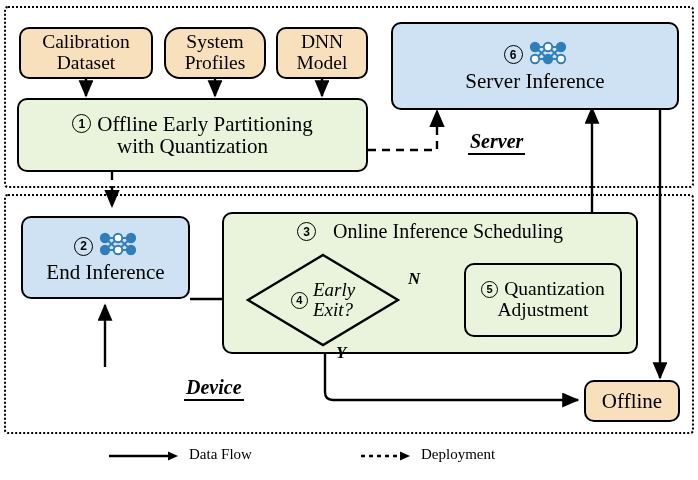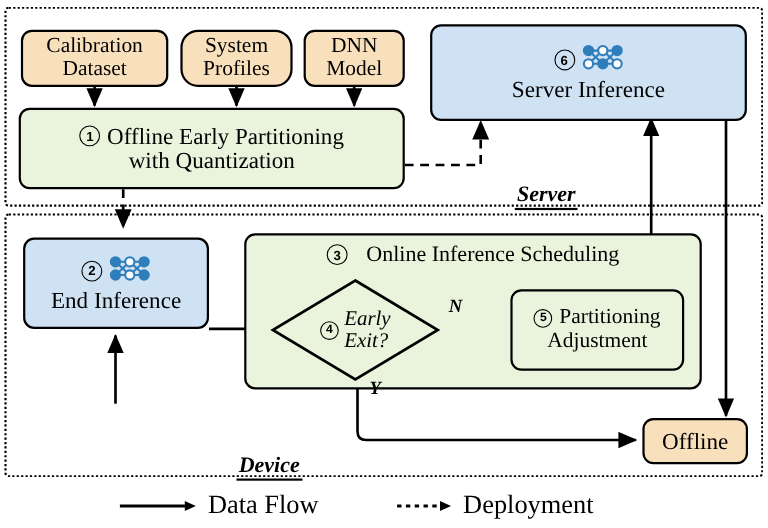--- a/index.html
+++ b/index.html
@@ -28,26 +28,26 @@
   .t19{font-size:19.5px;}
   .t21{font-size:21px;}
   .t20{font-size:20px;margin-left:11px;}
 
   .diamond{position:absolute;}
   .diamond .dlabel{position:absolute;left:0;top:0;width:100%;height:100%;
        display:flex;align-items:center;justify-content:center;gap:5px;
        font-style:italic;font-size:19px;}
 
   .zonetag{position:absolute;font-weight:bold;font-style:italic;font-size:20px;
-           border-bottom:2.6px solid #000;padding:0 2px 1px 2px;line-height:1.05;margin-top:36px;}
+           border-bottom:2.6px solid #000;padding:0 2px 1px 2px;line-height:1.05;}
 
   .branch{position:absolute;font-weight:bold;font-style:italic;
           font-family:"Liberation Serif",serif;font-size:17px;}
 
-  .legend{position:absolute;display:flex;align-items:center;gap:9px;font-size:24px;}
+  .legend{position:absolute;display:flex;align-items:flex-end;gap:9px;font-size:15px;}
 
   .nn{display:inline-block;}
 </style>
 </head>
 <body>
 
 <div id="stage">
 
   <div class="zone" style="left:4px;top:6px;width:690px;height:182px;"></div>
   <div class="zone" style="left:4px;top:194px;width:690px;height:240px;"></div>
@@ -190,26 +190,26 @@
       </span>
     </div>
   </div>
 
   <div class="branch" style="left:408px;top:269px;">N</div>
   <div class="branch" style="left:336px;top:343px;">Y</div>
 
   <div class="node fill-green" style="left:464px;top:263px;width:158px;height:74px;">
     <div class="row">
       <span class="num sm">5</span>
-      <span class="t19 ln1">Partitioning</span>
+      <span class="t19 ln1">Quantization</span>
     </div>
     <div class="t19 ln1">Adjustment</div>
   </div>
 
-  <div class="zonetag" style="left:215px;top:377px;text-align:right;">Device</div>
+  <div class="zonetag" style="left:184px;top:377px;text-align:right;">Device</div>
 
   <div class="node fill-orange" style="left:584px;top:380px;width:96px;height:42px;">
     <div class="t21 ln1">Offline</div>
   </div>
 
   <div class="legend" style="left:108px;top:446px;">
     <svg width="72" height="14" viewBox="0 0 72 14">
       <line x1="1" y1="7" x2="62" y2="7" stroke="#000" stroke-width="2.6"></line>
       <path d="M60,2.4 L70,7 L60,11.6 z" fill="#000"></path>
     </svg>

